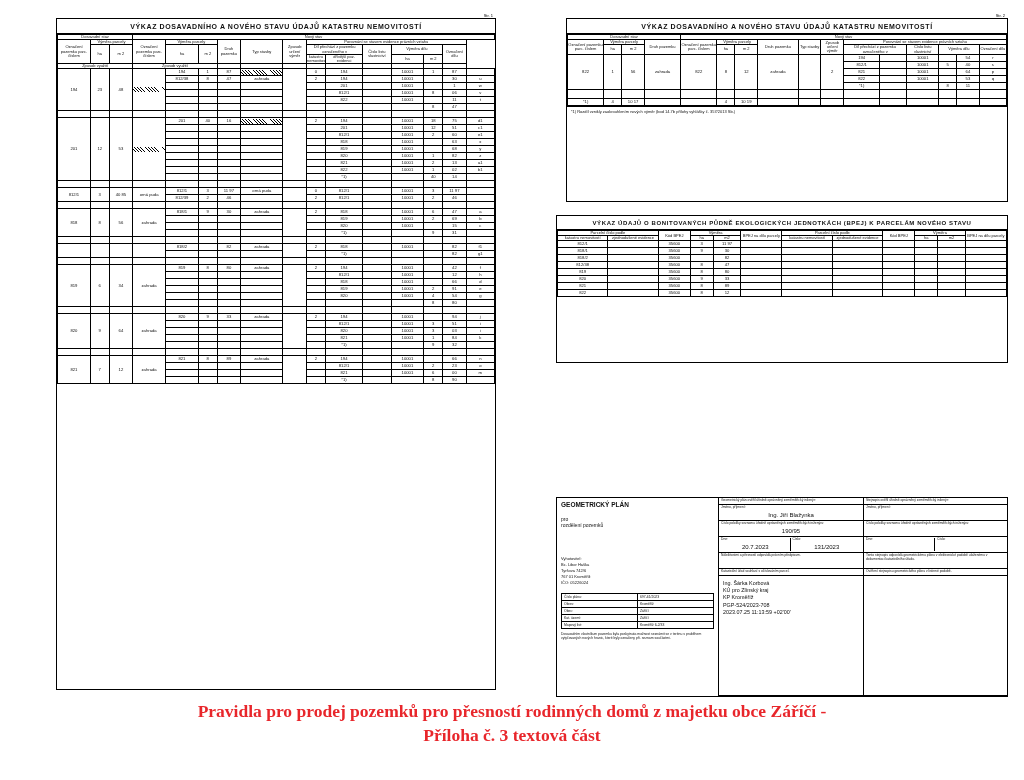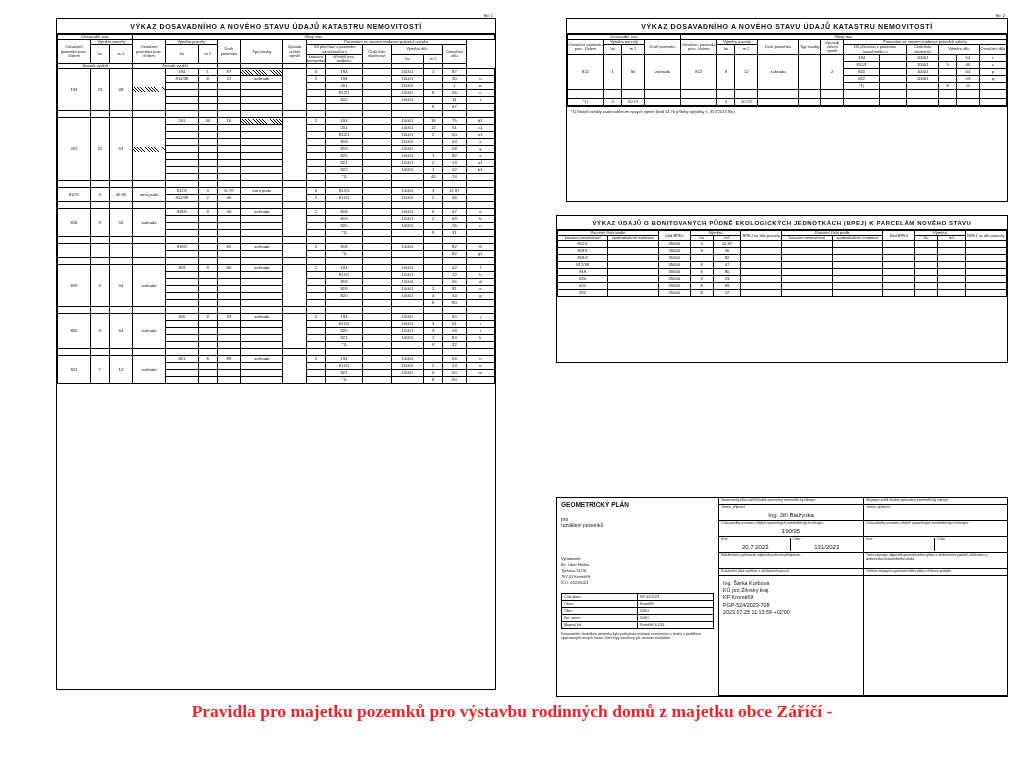--- a/index.html
+++ b/index.html
@@ -1221,16 +1221,17 @@
             <div class="gp-sig">PGP-524/2023-708</div>
             <div class="gp-sig">2023.07.25 11:13:59 +02'00'</div>
           </div>
           <div class="gp-col"></div>
         </div>
       </div>
     </div>
   </div>
 
   <div class="caption">
-    <div>Pravidla pro majetku pozemků pro výstavbu rodinných domů z majetku obce Záříčí -</div>
+    <div>Pravidla pro prodej pozemků pro přesností rodinných domů z majetku obce Záříčí -</div>
+    <div>Příloha č. 3 textová část</div>
   </div>
 
 </div>
 
 </body></html>

